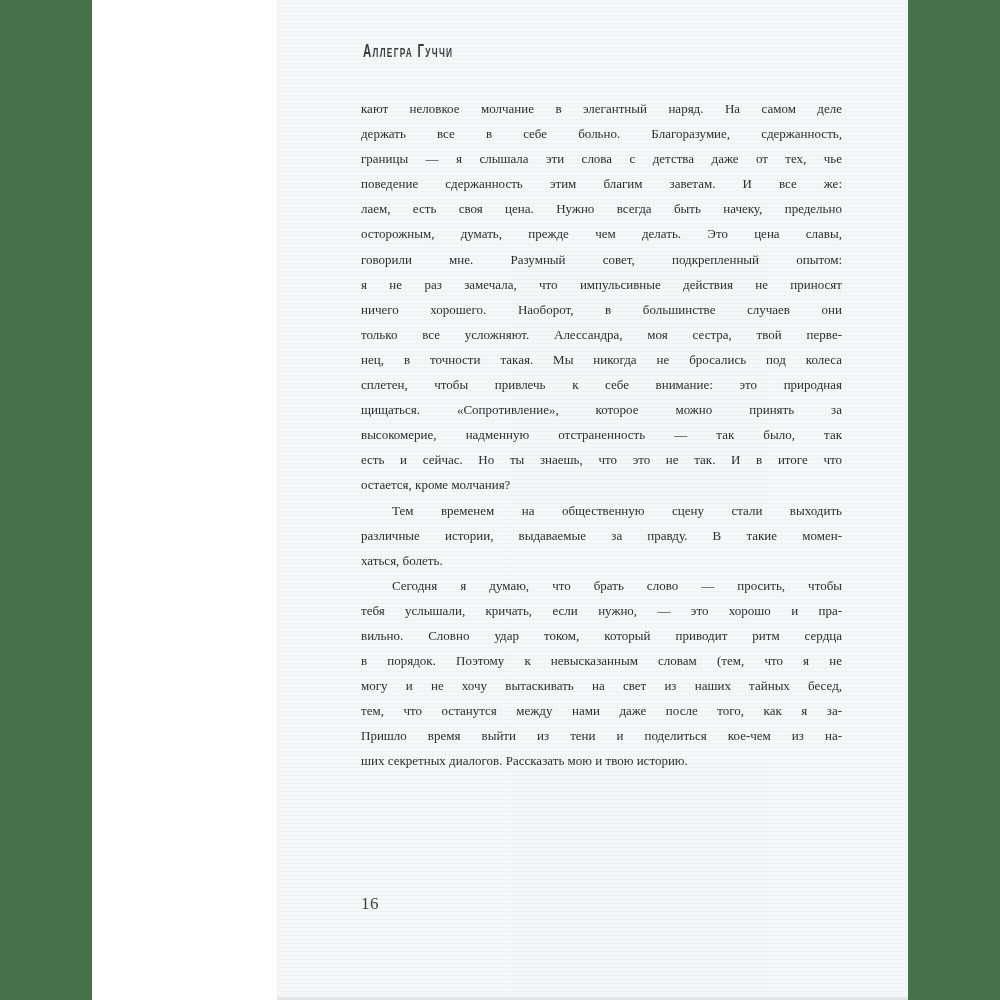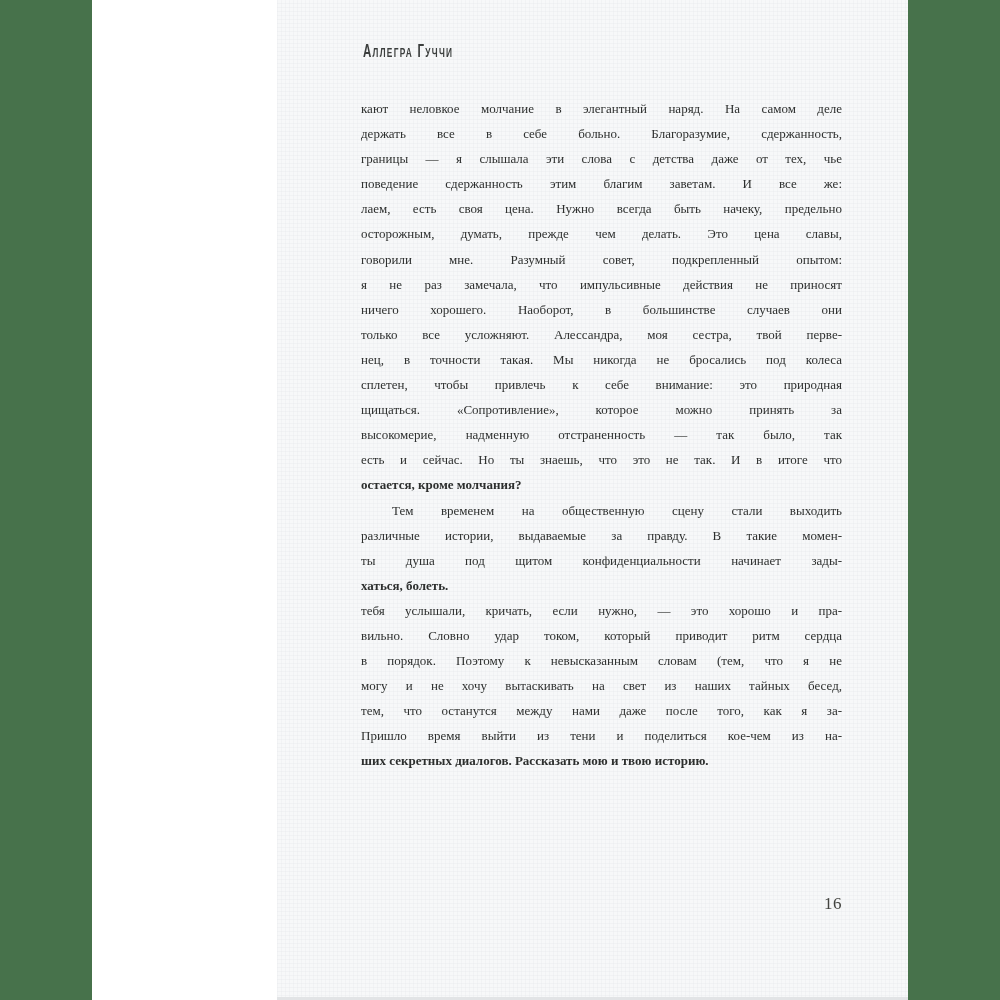--- a/index.html
+++ b/index.html
@@ -65,28 +65,28 @@
     width: 481px;
     font-size: 13px;
     line-height: 25.1px;
     color: #2d2f2e;
   }
   .line {
     text-align: justify;
     text-align-last: justify;
     white-space: normal;
   }
-  .line.last { text-align-last: left; font-weight: bold; }
+  .line.last { text-align-last: left; }
   .line.indent { text-indent: 31px; }
   .page-number {
     position: absolute;
     left: 84px;
     width: 481px;
     top: 894px;
-    text-align: right;
+    text-align: left;
     font-size: 17px;
     color: #42433f;
     letter-spacing: 0.5px;
   }
   .page-bottom-edge {
     position: absolute;
     left: 0;
     bottom: 0;
     width: 631px;
     height: 3px;
@@ -118,22 +118,22 @@
         <div class="line">ничего хорошего. Наоборот, в большинстве случаев они</div>
         <div class="line">только все усложняют. Алессандра, моя сестра, твой перве-</div>
         <div class="line">нец, в точности такая. Мы никогда не бросались под колеса</div>
         <div class="line">сплетен, чтобы привлечь к себе внимание: это природная</div>
         <div class="line">щищаться. «Сопротивление», которое можно принять за</div>
         <div class="line">высокомерие, надменную отстраненность — так было, так</div>
         <div class="line">есть и сейчас. Но ты знаешь, что это не так. И в итоге что</div>
         <div class="line last">остается, кроме молчания?</div>
         <div class="line indent">Тем временем на общественную сцену стали выходить</div>
         <div class="line">различные истории, выдаваемые за правду. В такие момен-</div>
-        <div class="line">ты душа под щитом конфиденциальности начинает зады-</div>
         <div class="line last">хаться, болеть.</div>
+        <div class="line indent">Сегодня я думаю, что брать слово — просить, чтобы</div>
         <div class="line">тебя услышали, кричать, если нужно, — это хорошо и пра-</div>
         <div class="line">вильно. Словно удар током, который приводит ритм сердца</div>
         <div class="line">в порядок. Поэтому к невысказанным словам (тем, что я не</div>
         <div class="line">могу и не хочу вытаскивать на свет из наших тайных бесед,</div>
         <div class="line">тем, что останутся между нами даже после того, как я за-</div>
         <div class="line">Пришло время выйти из тени и поделиться кое-чем из на-</div>
         <div class="line last">ших секретных диалогов. Рассказать мою и твою историю.</div>
       </div>
 
     <div class="page-number">16</div>

